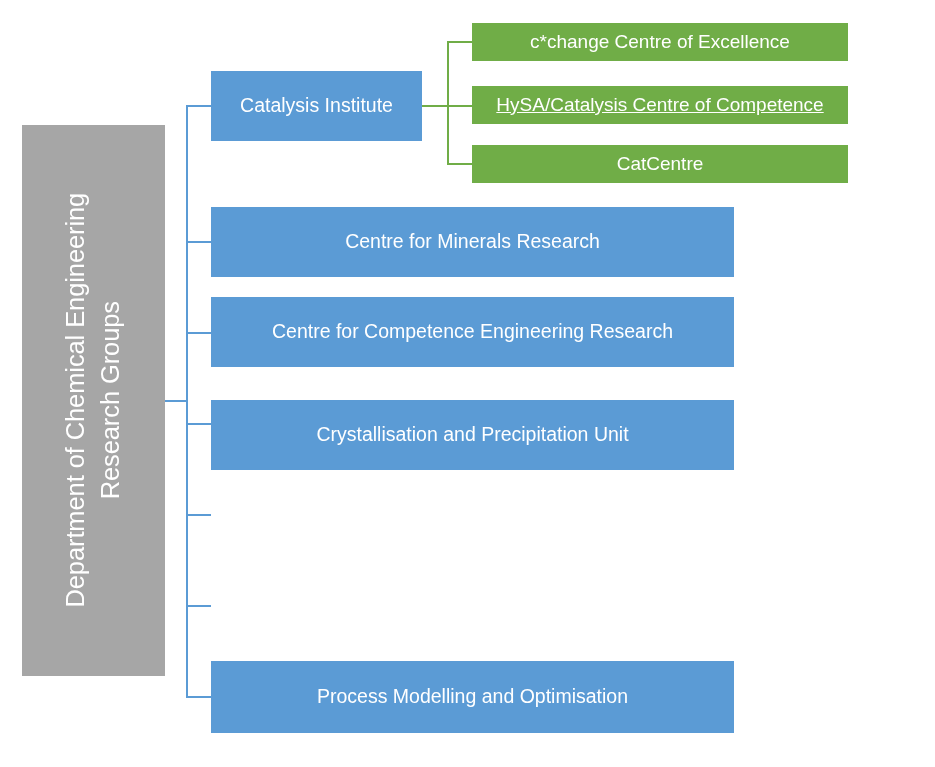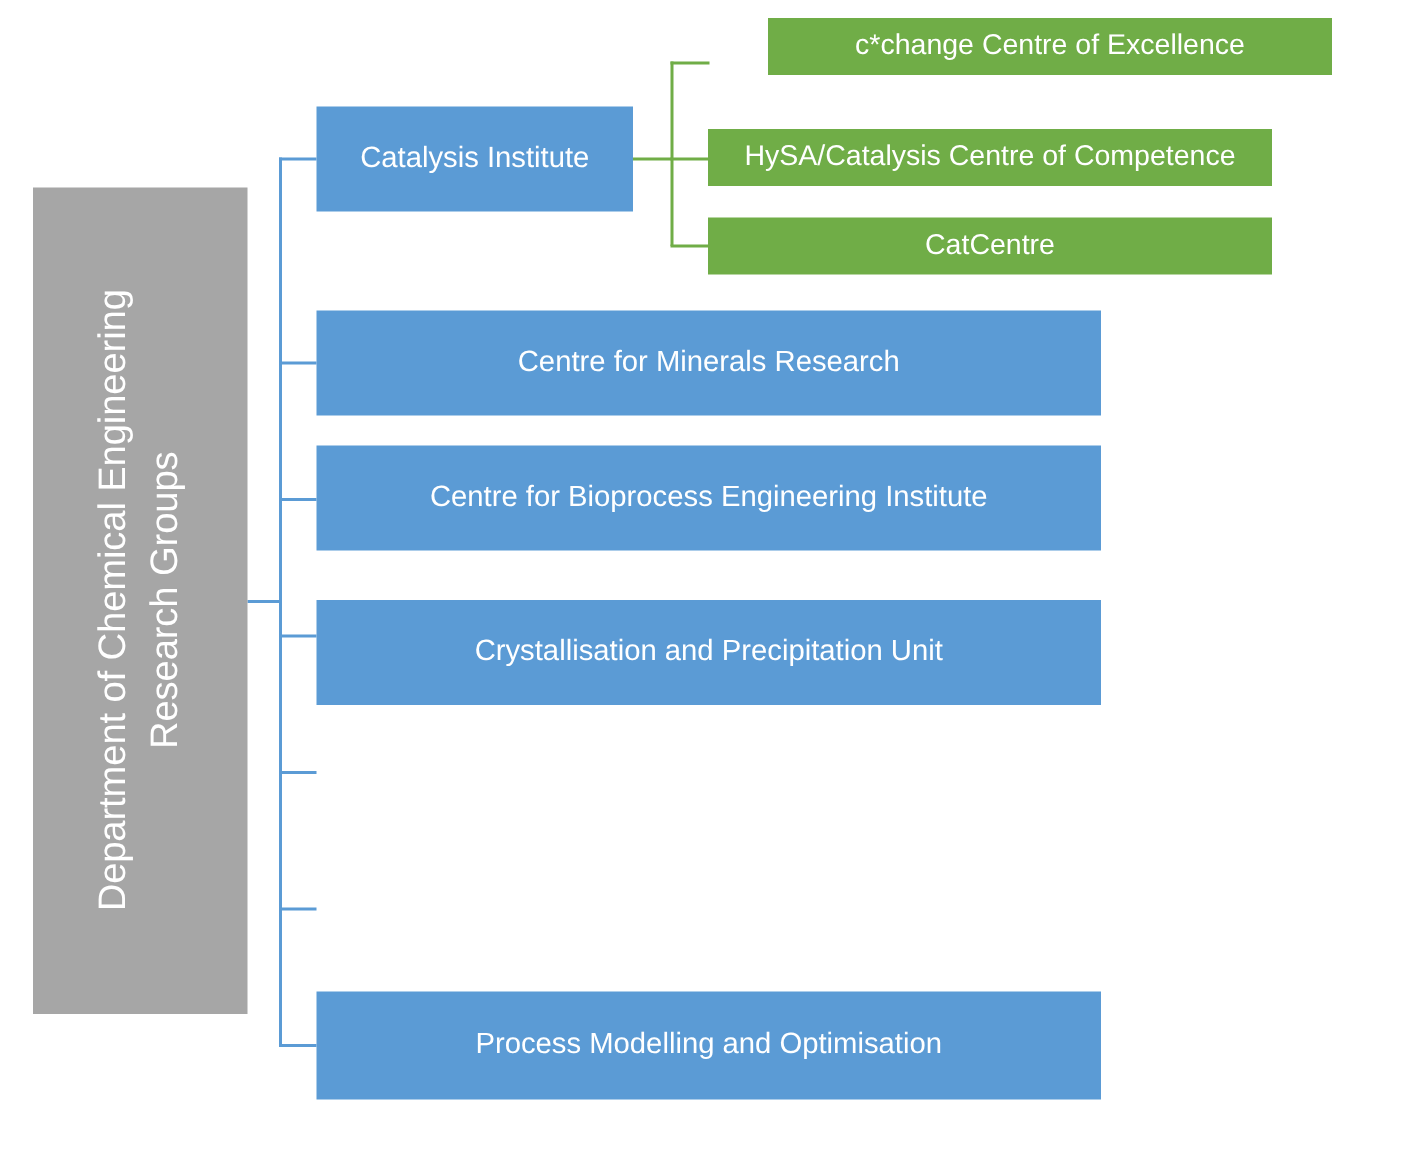--- a/index.html
+++ b/index.html
@@ -131,38 +131,38 @@
 
   <div class="node node-blue node-catalysis">
     <span class="node-label">Catalysis Institute</span>
   </div>
 
   <div class="node node-blue level1" style="top:207px;align-items:center;">
     <span class="node-label">Centre for Minerals Research</span>
   </div>
 
   <div class="node node-blue level1" style="top:297px;">
-    <span class="node-label">Centre for Bioprocess Engineering Institute</span>
+    <span class="node-label">Centre for Competence Engineering Research</span>
   </div>
 
   <div class="node node-blue level1" style="top:400px;">
     <span class="node-label">Crystallisation and Precipitation Unit</span>
   </div>
 
 
 
   <div class="node node-blue level1" style="top:661px; height:72px;justify-content:flex-end;">
     <span class="node-label">Process Modelling and Optimisation</span>
   </div>
 
-  <div class="node node-green level2" style="top:12px;margin-left:40px;">
+  <div class="node node-green level2" style="top:23px;">
     <span class="node-label">c*change Centre of Excellence</span>
   </div>
 
-  <div class="node node-green level2" style="top:86px;">
+  <div class="node node-green level2" style="top:86px;text-decoration:underline;">
     <span class="node-label">HySA/Catalysis Centre of Competence</span>
   </div>
 
   <div class="node node-green level2" style="top:145px;">
     <span class="node-label">CatCentre</span>
   </div>
 
 </div>
 
 </body></html>

